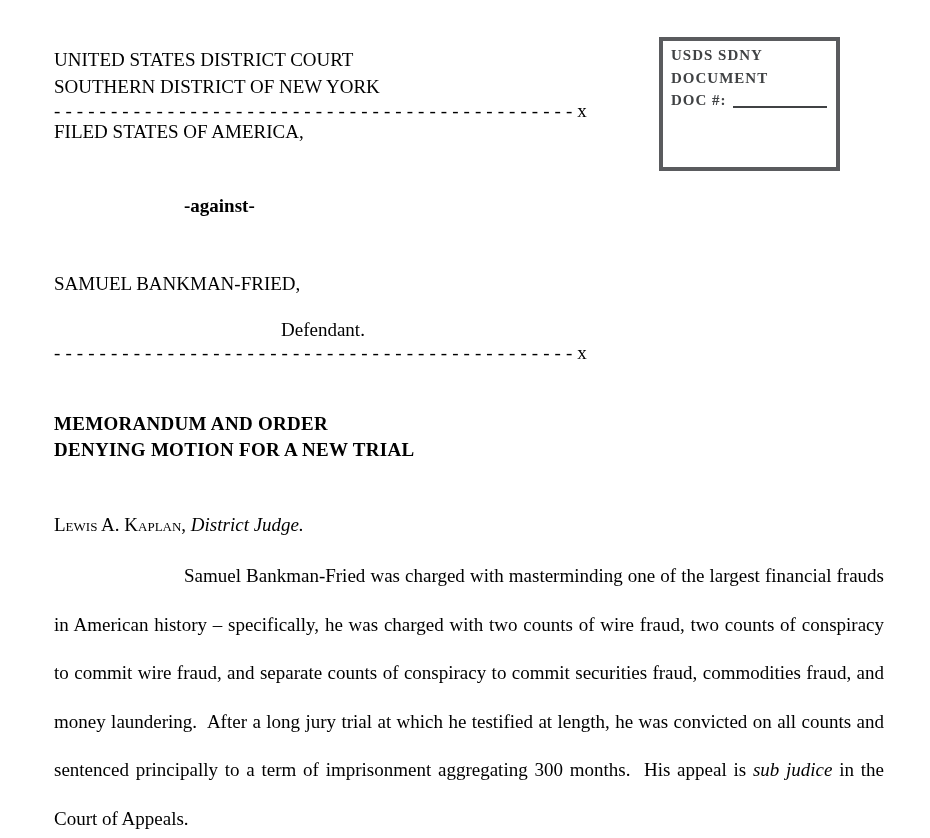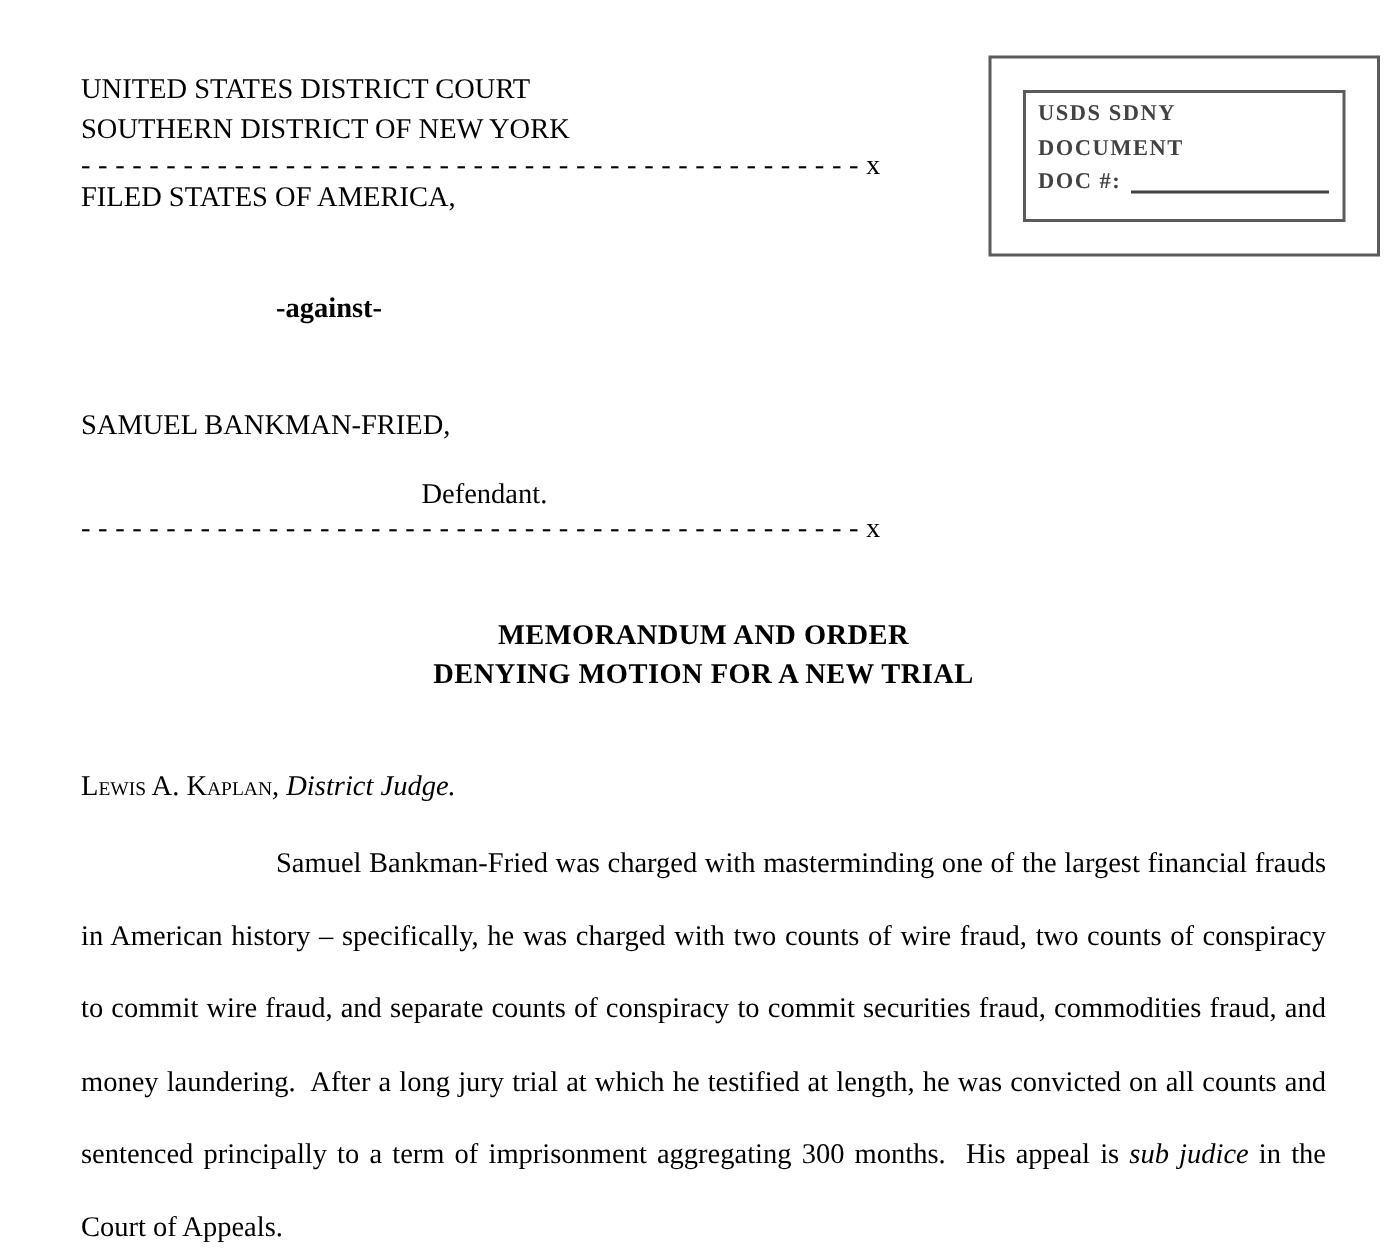--- a/index.html
+++ b/index.html
@@ -16,34 +16,34 @@
   .fs { font-size: 19px; line-height: 24px; }
   .court-header { left: 40px; top: 46px; font-size: 19px; line-height: 27px; }
   .sep { left: 40px; white-space: pre; letter-spacing: 0.15px; }
   .sep1 { top: 99px; }
   .sep2 { top: 341px; }
   .plaintiff { left: 40px; top: 120px; }
   .against { left: 170px; top: 194px; font-weight: bold; }
   .case-number { left: 40px; top: 194px; width: 830px; text-align: right; }
   .defendant-name { left: 40px; top: 272px; }
   .defendant-label { left: 267px; top: 318px; }
-  .memo-title { left: 40px; top: 411px; width: 830px; text-align: center; font-weight: bold; font-size: 19px; line-height: 26px; letter-spacing: 0.3px; }
+  .memo-title { left: 40px; top: 411px; width: 830px; font-weight: bold; font-size: 19px; line-height: 26px; letter-spacing: 0.3px; }
   .judge-line { left: 40px; top: 513px; }
   .sc { font-variant: small-caps; }
   .it { font-style: italic; }
   .body-para {
     left: 40px; top: 552px; width: 830px;
     font-size: 19px; line-height: 48.6px;
     text-align: justify; text-indent: 130px;
   }
   
   .stamp {
-    left: 645px; top: 37px; width: 261px; height: 134px;
+    left: 645px; top: 37px; width: 181px; height: 134px;
     border: 2px solid var(--stamp-border, #5a5b5e);
-    box-sizing: border-box; padding: 21px;
+    box-sizing: border-box; padding: 0;
     background: var(--paper, #fff);
   }
   .stamp-inner {
     border: 2px solid var(--stamp-border, #5a5b5e);
     box-sizing: border-box; height: 100%;
     padding: 3px 7px 2px 8px;
     color: var(--stamp-text, #404244);
     font-weight: bold; font-size: 15px; letter-spacing: 1px;
     white-space: nowrap;
   }

